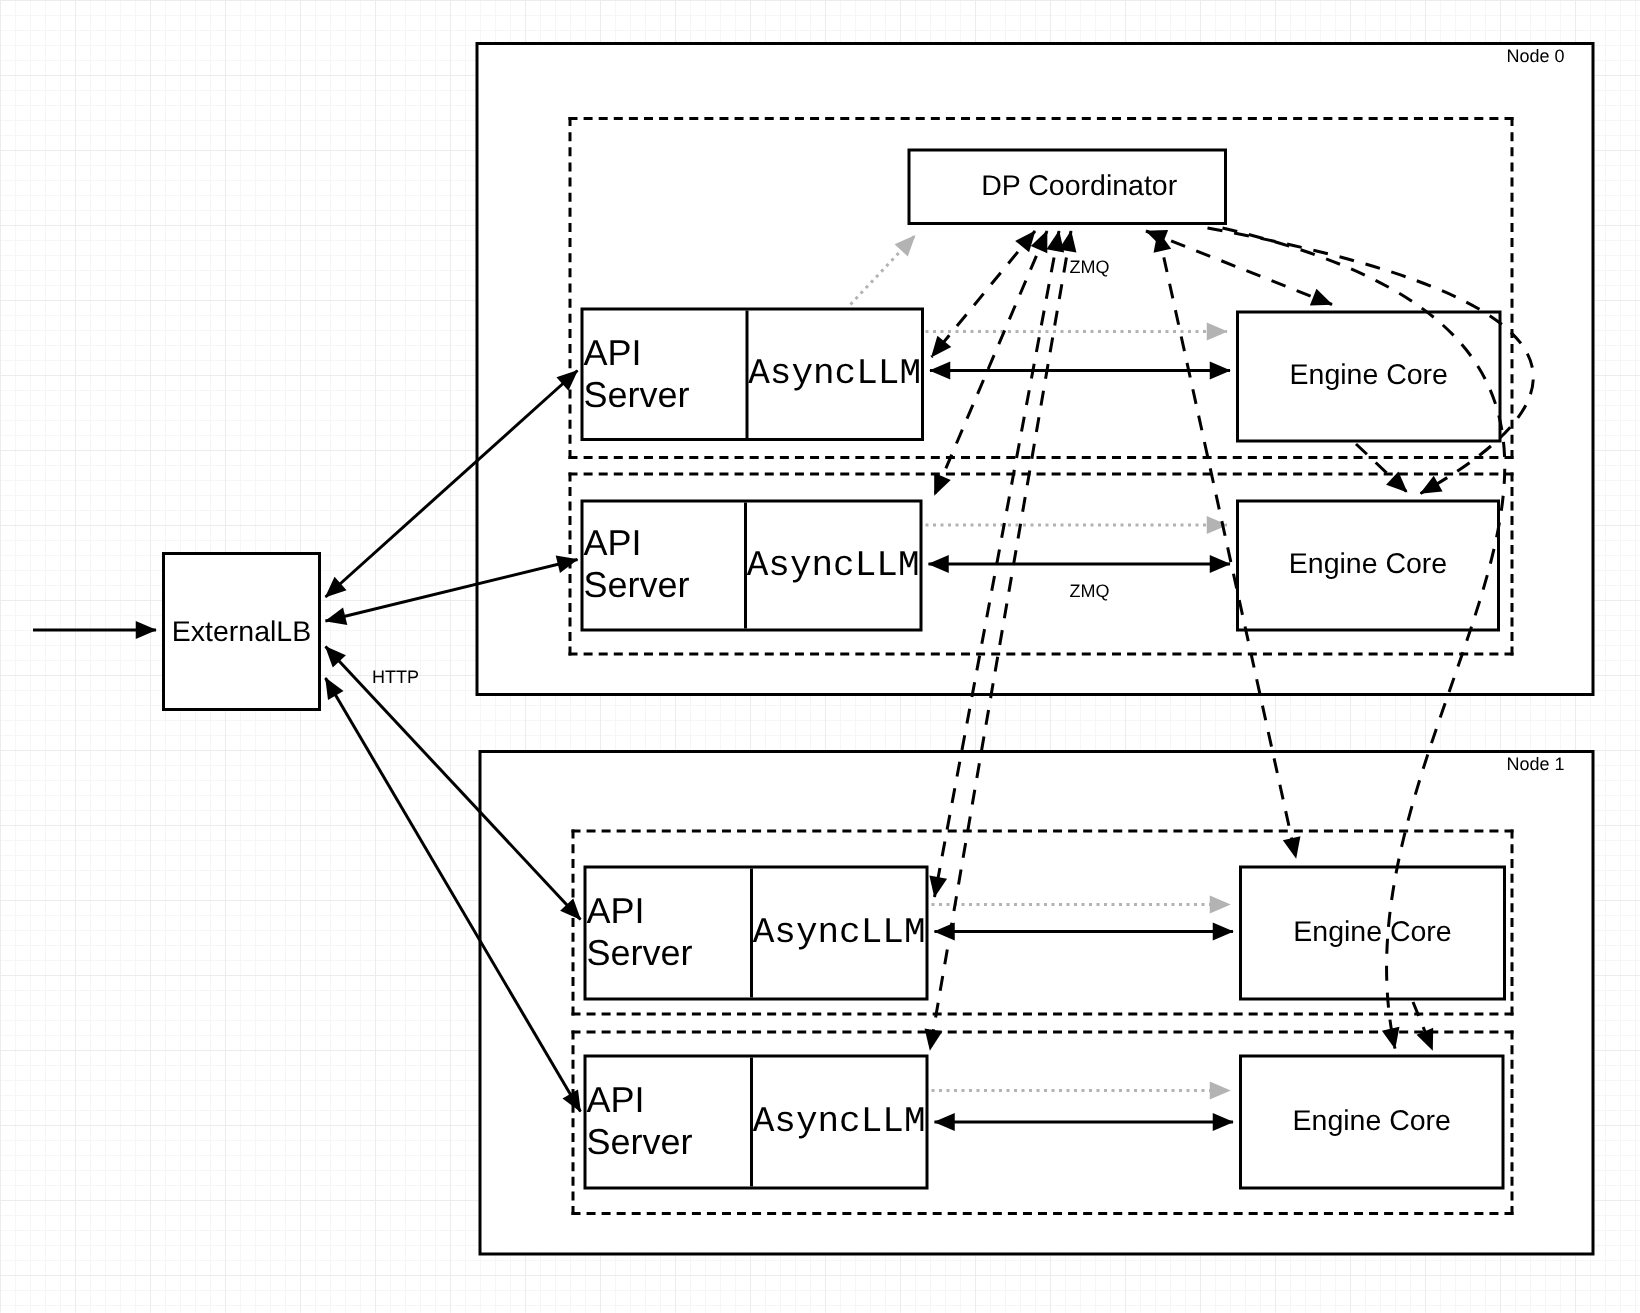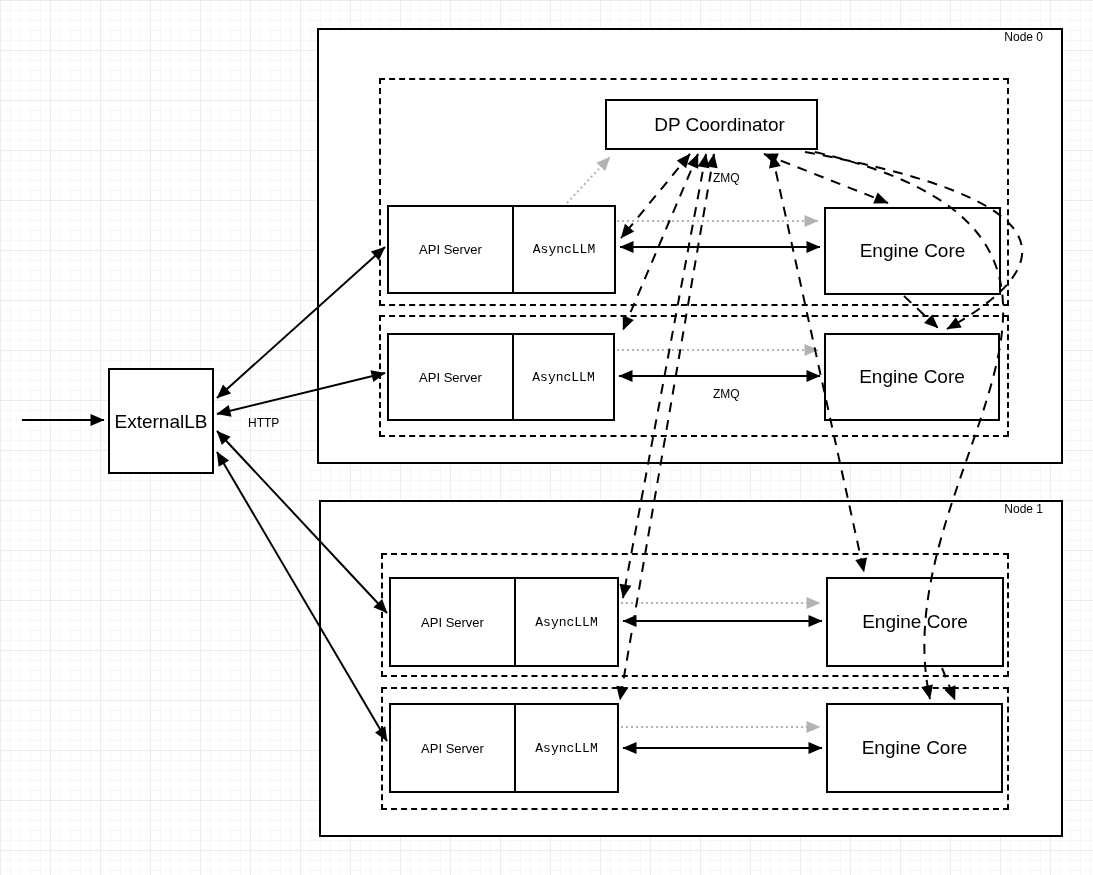--- a/index.html
+++ b/index.html
@@ -13,21 +13,21 @@
       linear-gradient(to right, #f6f6f6 1px, transparent 1px),
       linear-gradient(to bottom, #f6f6f6 1px, transparent 1px);
     background-size:50px 50px, 50px 50px, 10px 10px, 10px 10px;
   }
   .abs { position:absolute; box-sizing:border-box; }
   .node { background:#fff; border:2px solid #000; z-index:1; }
   .node-label { position:absolute; top:0; right:18px; font-size:12px; }
   .group { border:2px dashed #000; z-index:2; }
   .box { background:#fff; border:2px solid #000; display:flex; align-items:center;
          justify-content:center; font-size:19px; z-index:3; text-align:center; }
-  .pair { background:#fff; border:2px solid #000; display:flex; z-index:3; font-size:13px;justify-content:space-between; }
+  .pair { background:#fff; border:2px solid #000; display:flex; z-index:3; font-size:24px;justify-content:space-between; }
   .pair .cell { display:flex; align-items:center; justify-content:center; }
   .pair .cell-api { width:123px; }
   .pair .cell-async { flex:1; border-left:2px solid #000;font-family:Liberation Mono, monospace; }
   .lb { flex-direction:row; line-height:27px; }
   .edge-label { position:absolute; font-size:12px; z-index:6; }
   svg.overlay { position:absolute; left:0; top:0; z-index:5; pointer-events:none; }
   .solid  { stroke:#000; stroke-width:2; fill:none; }
   .dashed { stroke:#000; stroke-width:2; stroke-dasharray:10 8; fill:none; }
   .dotted { stroke-width:2; stroke-dasharray:2 3; fill:none; }
 </style>
@@ -72,21 +72,21 @@
     <div class="cell cell-async">AsyncLLM</div>
   </div>
   <div class="abs box" style="left:826px; top:577px; width:178px; height:90px;">Engine Core</div>
 
   <div class="abs pair" style="left:389px; top:703px; width:230px; height:90px;">
     <div class="cell cell-api">API Server</div>
     <div class="cell cell-async">AsyncLLM</div>
   </div>
   <div class="abs box" style="left:826px; top:703px; width:177px; height:90px;">Engine Core</div>
 
-  <div class="edge-label" style="left:248px; top:416px;">HTTP</div>
+  <div class="edge-label" style="left:248px; top:444px;">HTTP</div>
   <div class="edge-label" style="left:713px; top:171px;">ZMQ</div>
   <div class="edge-label" style="left:713px; top:387px;">ZMQ</div>
 
   <svg class="overlay" width="1093" height="875" viewBox="0 0 1093 875">
     <defs>
       <marker id="ab" markerUnits="userSpaceOnUse" markerWidth="16" markerHeight="14" refX="14.5" refY="7" orient="auto-start-reverse">
         <path d="M1,1 L15,7 L1,13 Z" fill="#000"></path>
       </marker>
       <marker id="ag" markerUnits="userSpaceOnUse" markerWidth="16" markerHeight="14" refX="14.5" refY="7" orient="auto-start-reverse">
         <path d="M1,1 L15,7 L1,13 Z" fill="#b3b3b3"></path>

